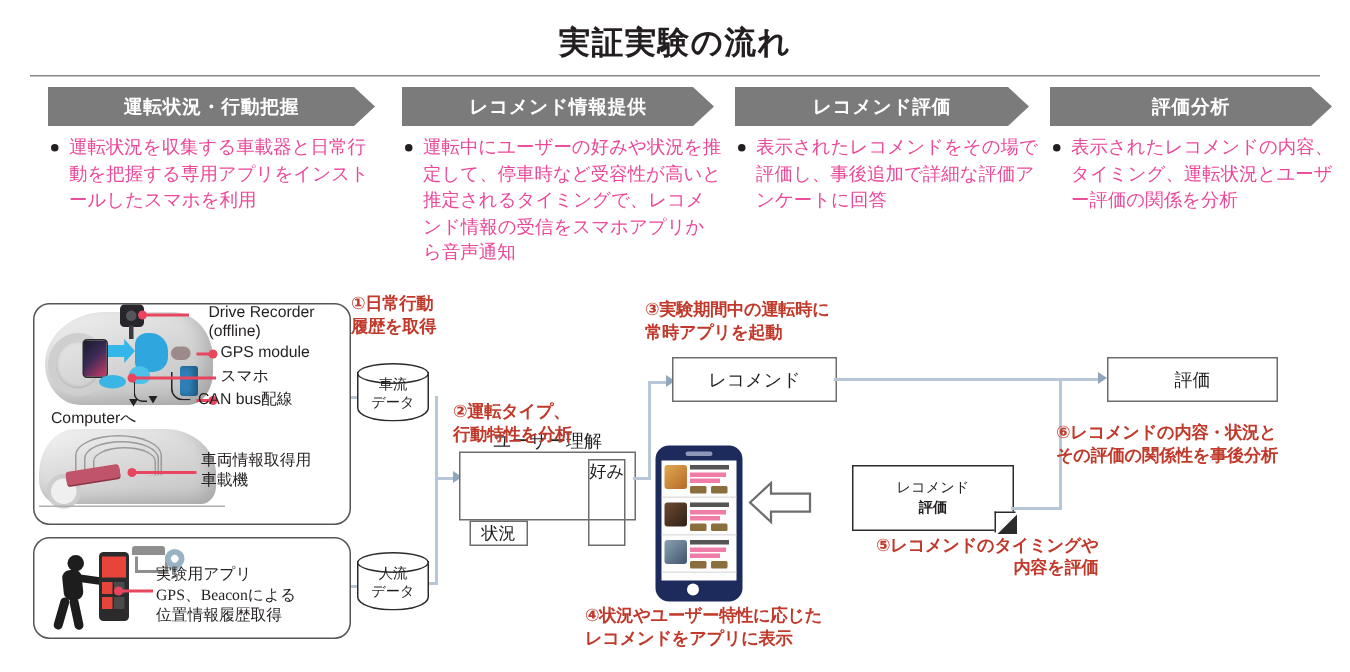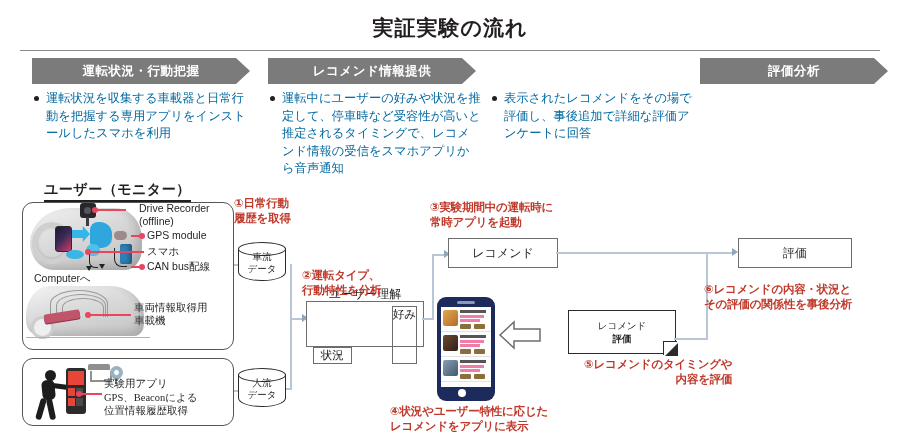--- a/index.html
+++ b/index.html
@@ -28,21 +28,21 @@
     display:flex;align-items:center;justify-content:center;
     color:#ffffff;font-size:12.5px;font-weight:700;letter-spacing:.5px;
     clip-path:polygon(0 0, calc(100% - 14px) 0, 100% 50%, calc(100% - 14px) 100%, 0 100%);
   }
   .chev.c0{left:32px;width:218px;}
   .chev.c1{left:268px;width:208px;}
   .chev.c2{left:490px;width:196px;}
   .chev.c3{left:700px;width:188px;}
 
   
-  .col{position:absolute;top:90px;font-size:12.3px;line-height:17.5px;color:#0369a1;}
+  .col{position:absolute;top:90px;font-size:12.3px;line-height:17.5px;color:#ec4899;}
   .col.b0{left:34px;width:222px;}
   .col.b1{left:270px;width:212px;}
   .col.b2{left:492px;width:202px;}
   .col.b3{left:702px;width:190px;}
   .bullet{position:relative;padding-left:12px;}
   .bullet::before{
     content:"";position:absolute;left:0;top:6px;width:5px;height:5px;
     background:#231f20;border-radius:50%;
   }
 
@@ -181,36 +181,39 @@
 <body>
 
 <div class="page">
 
   <div class="title">実証実験の流れ</div>
   <div class="title-rule"></div>
 
   <div class="chev-row">
     <div class="chev c1">レコメンド情報提供</div>
     <div class="chev c0">運転状況・行動把握</div>
+    <div class="chev c2">レコメンド評価</div>
     <div class="chev c3">評価分析</div>
   </div>
 
   <div class="col b0">
     <div class="bullet">運転状況を収集する車載器と日常行動を把握する専用アプリをインストールしたスマホを利用</div>
   </div>
   <div class="col b1">
     <div class="bullet">運転中にユーザーの好みや状況を推定して、停車時など受容性が高いと推定されるタイミングで、レコメンド情報の受信をスマホアプリから音声通知</div>
   </div>
   <div class="col b2">
     <div class="bullet">表示されたレコメンドをその場で評価し、事後追加で詳細な評価アンケートに回答</div>
   </div>
+  <div class="col b3">
+    <div class="bullet">表示されたレコメンドの内容、タイミング、運転状況とユーザー評価の関係を分析</div>
+  </div>
 
   <div class="diagram">
 
-    <div class="user-label">ユーザー（モニター）</div>
 
     <div class="rbox car-panel"></div>
 
     <div class="car-art">
       <div class="dash-body"></div>
       <div class="wheel-ring"></div>
       <div class="screen-phone"></div>
       <div class="blue-a"></div>
       <div class="blue-b"></div>
       <div class="blue-c"></div>
@@ -244,21 +247,21 @@
     <div class="pinkdot" style="left:139px;top:51px;"></div>
     <div class="pinkline" style="left:131px;top:53px;width:13px;"></div>
     <div class="carlab" style="left:147px;top:47px;">GPS module</div>
 
     <div class="pinkdot" style="left:85px;top:67px;"></div>
     <div class="pinkline" style="left:89px;top:69px;width:55px;"></div>
     <div class="carlab" style="left:147px;top:63px;">スマホ</div>
 
     <div class="pinkdot" style="left:139px;top:82px;"></div>
     <div class="pinkline" style="left:131px;top:84px;width:13px;"></div>
-    <div class="carlab" style="left:147px;top:78px;">CAN bus配線</div>
+    <div class="carlab" style="left:132px;top:78px;">CAN bus配線</div>
 
     <div class="pinkdot" style="left:85px;top:130px;"></div>
     <div class="pinkline" style="left:89px;top:132px;width:42px;"></div>
     <div class="carlab" style="left:134px;top:119px;">
       <span>車両情報取得用</span><br>
       <span>車載機</span>
     </div>
 
     <div class="rbox ped-panel"></div>
     <div class="ped-art">

